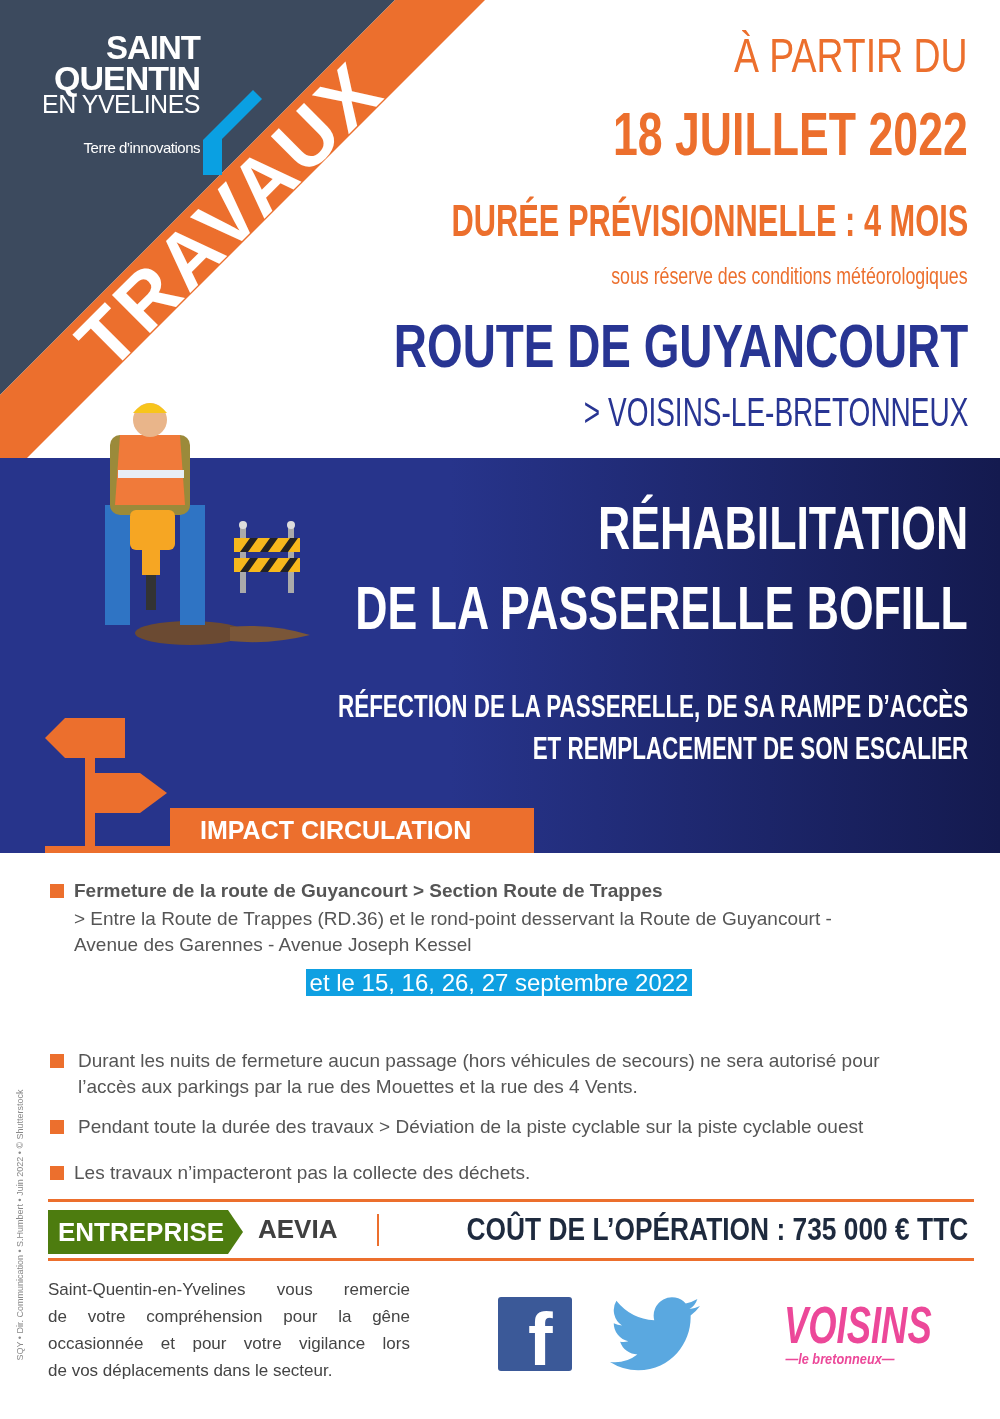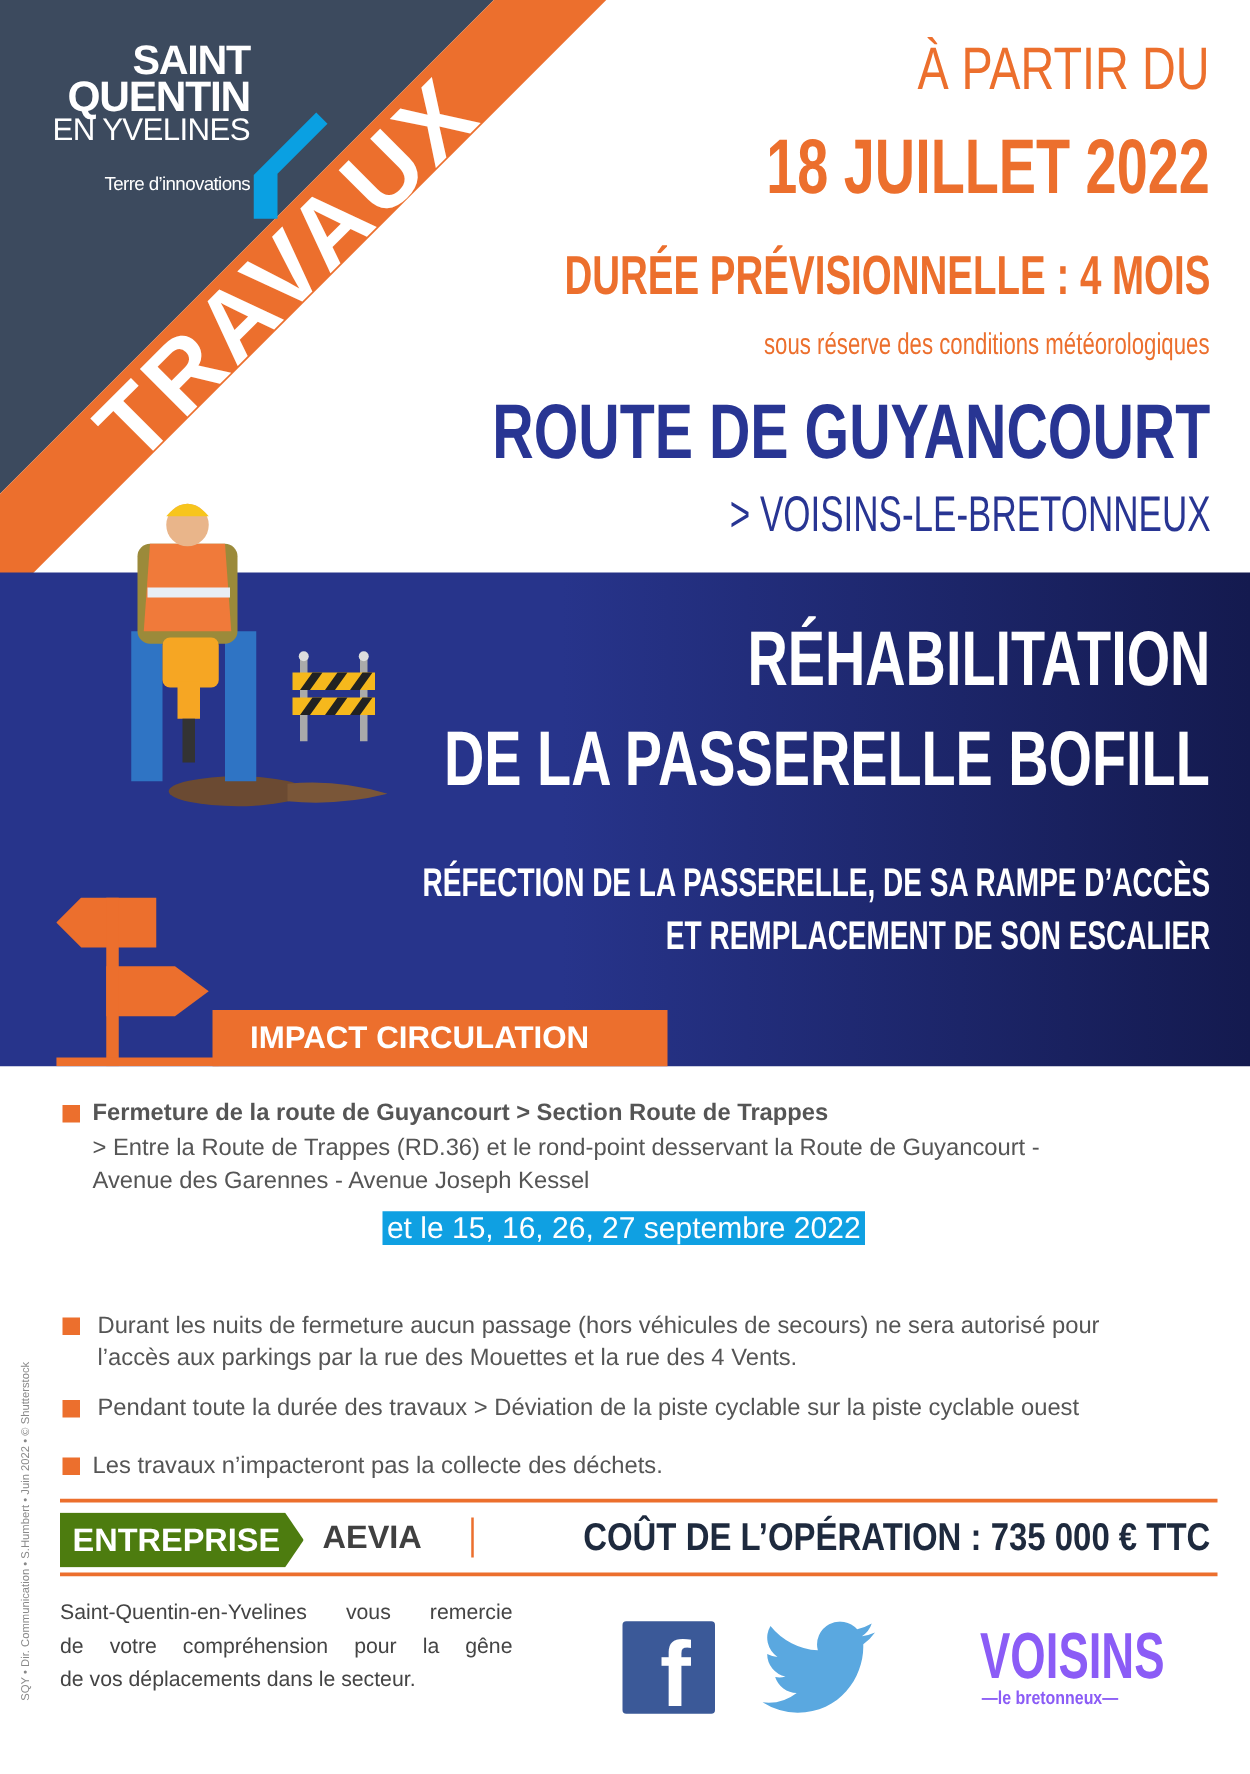--- a/index.html
+++ b/index.html
@@ -102,27 +102,28 @@
   <span style="display:block;color:#fff;font-weight:bold;font-size:26px;line-height:44px;padding-left:10px;">ENTREPRISE</span>
 </div>
 <div class="abs" style="left:258px;top:1214px;color:#404040;font-weight:bold;font-size:26px;">AEVIA</div>
 <div class="abs" style="left:377px;top:1214px;width:2px;height:32px;background:#ec6f2d;"></div>
 <div class="hdr" style="top:1212px;color:#1e2a3e;font-weight:bold;font-size:31px;transform:scaleX(0.85);transform-origin:right;">COÛT DE L’OPÉRATION : 735 000 € TTC</div>
 <div class="abs" style="left:48px;top:1258px;width:926px;height:3px;background:#ec6f2d;"></div>
 
 <div class="abs" style="left:48px;top:1276px;width:362px;color:#444;font-size:17px;line-height:27px;">
   <div style="text-align:justify;text-align-last:justify;">Saint-Quentin-en-Yvelines vous remercie</div>
   <div style="text-align:justify;text-align-last:justify;">de votre compréhension pour la gêne</div>
+  <div style="text-align:justify;text-align-last:justify;">occasionnée et pour votre vigilance lors</div>
   <div>de vos déplacements dans le secteur.</div>
 </div>
 
 <div class="abs" style="left:498px;top:1297px;width:74px;height:74px;background:#3b5998;border-radius:3px;overflow:hidden;">
   <span style="position:absolute;left:30px;top:6px;color:#fff;font-weight:bold;font-size:74px;line-height:74px;">f</span>
 </div>
 <svg class="abs" style="left:610px;top:1297px" width="90" height="75" viewBox="0 0 24 20">
   <path fill="#5aa8e0" d="M24 2.4a9.8 9.8 0 0 1-2.8.8A4.9 4.9 0 0 0 23.3.5a9.9 9.9 0 0 1-3.1 1.2A4.9 4.9 0 0 0 11.8 6.2 14 14 0 0 1 1.7 1a4.9 4.9 0 0 0 1.5 6.6 4.9 4.9 0 0 1-2.2-.6 4.9 4.9 0 0 0 3.9 4.8 4.9 4.9 0 0 1-2.2.1 4.9 4.9 0 0 0 4.6 3.4A9.9 9.9 0 0 1 0 17.3 14 14 0 0 0 7.5 19.5c9 0 14-7.5 14-14v-.6A10 10 0 0 0 24 2.4z"></path>
 </svg>
-<div class="abs" style="left:760px;top:1300px;width:160px;text-align:center;color:#8b5cf6;">
+<div class="abs" style="left:760px;top:1300px;width:160px;text-align:center;color:#ec4899;font-style:italic;">
   <div style="font-weight:bold;font-size:52px;line-height:50px;transform:scaleX(0.7);">VOISINS</div>
   <div style="font-weight:bold;font-size:15px;transform:scaleX(0.85);">—le bretonneux—</div>
 </div>
 
 <div class="abs" style="left:-130px;top:1220px;width:300px;color:#888;font-size:9px;transform:rotate(-90deg);transform-origin:center;white-space:nowrap;text-align:center;">SQY • Dir. Communication • S.Humbert • Juin 2022 • © Shutterstock</div>
 
 </body></html>

